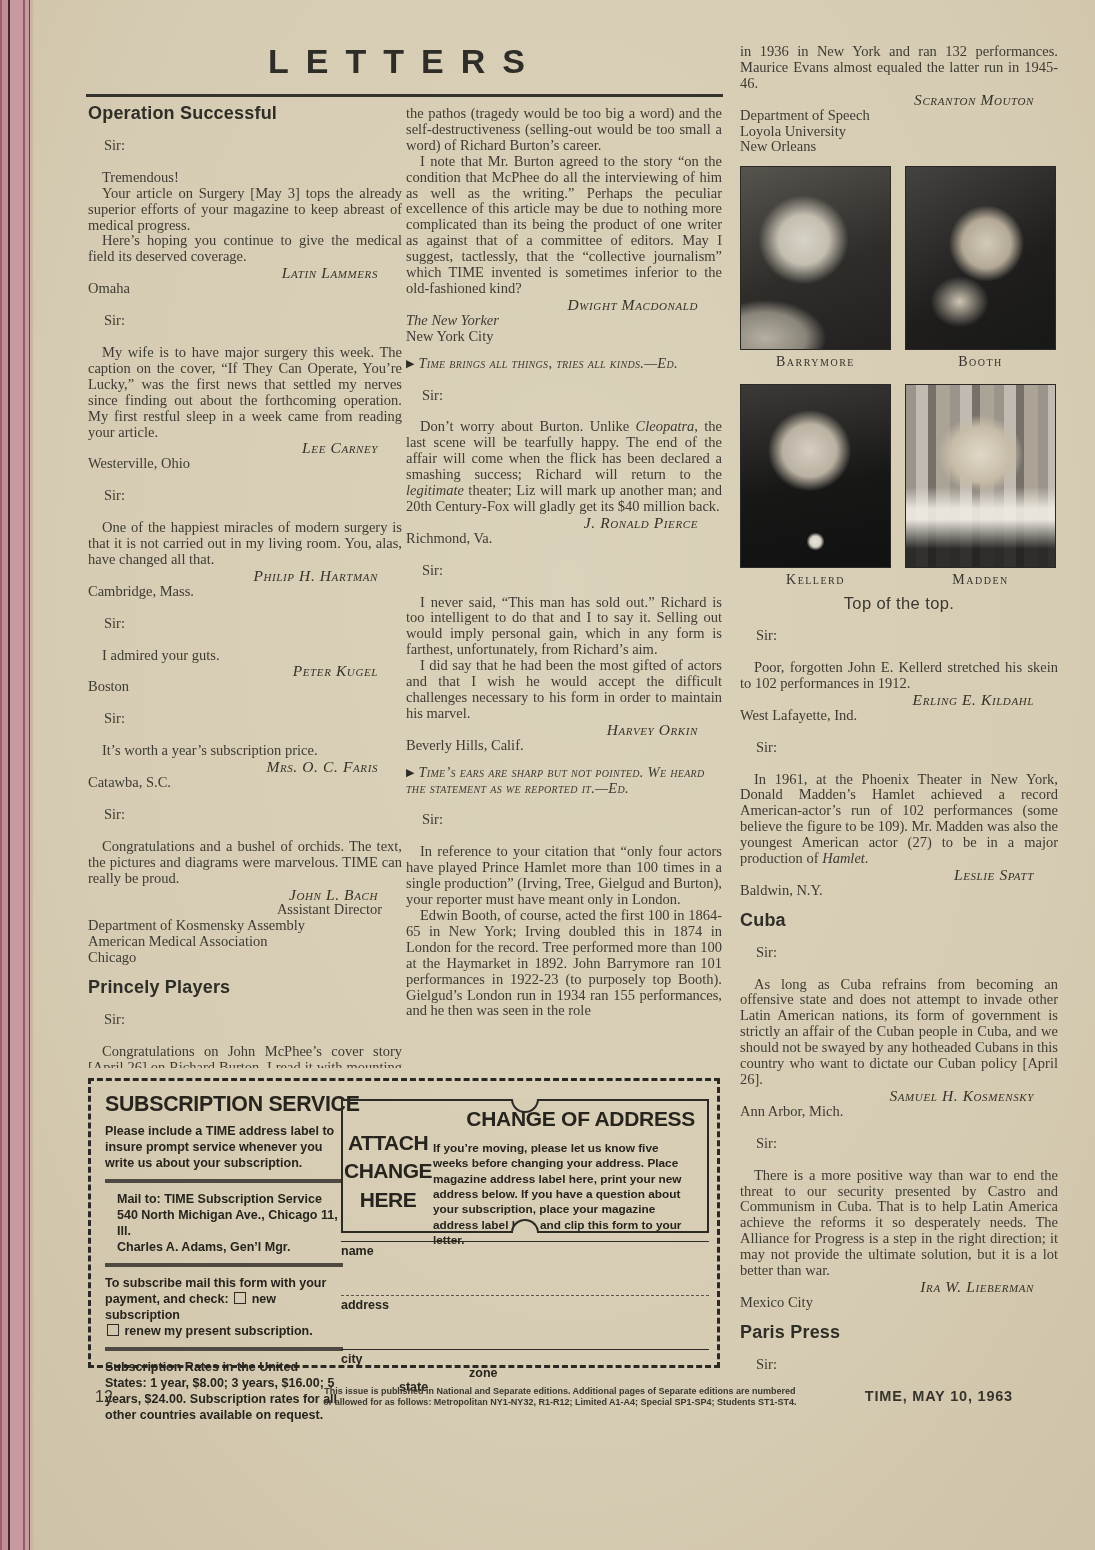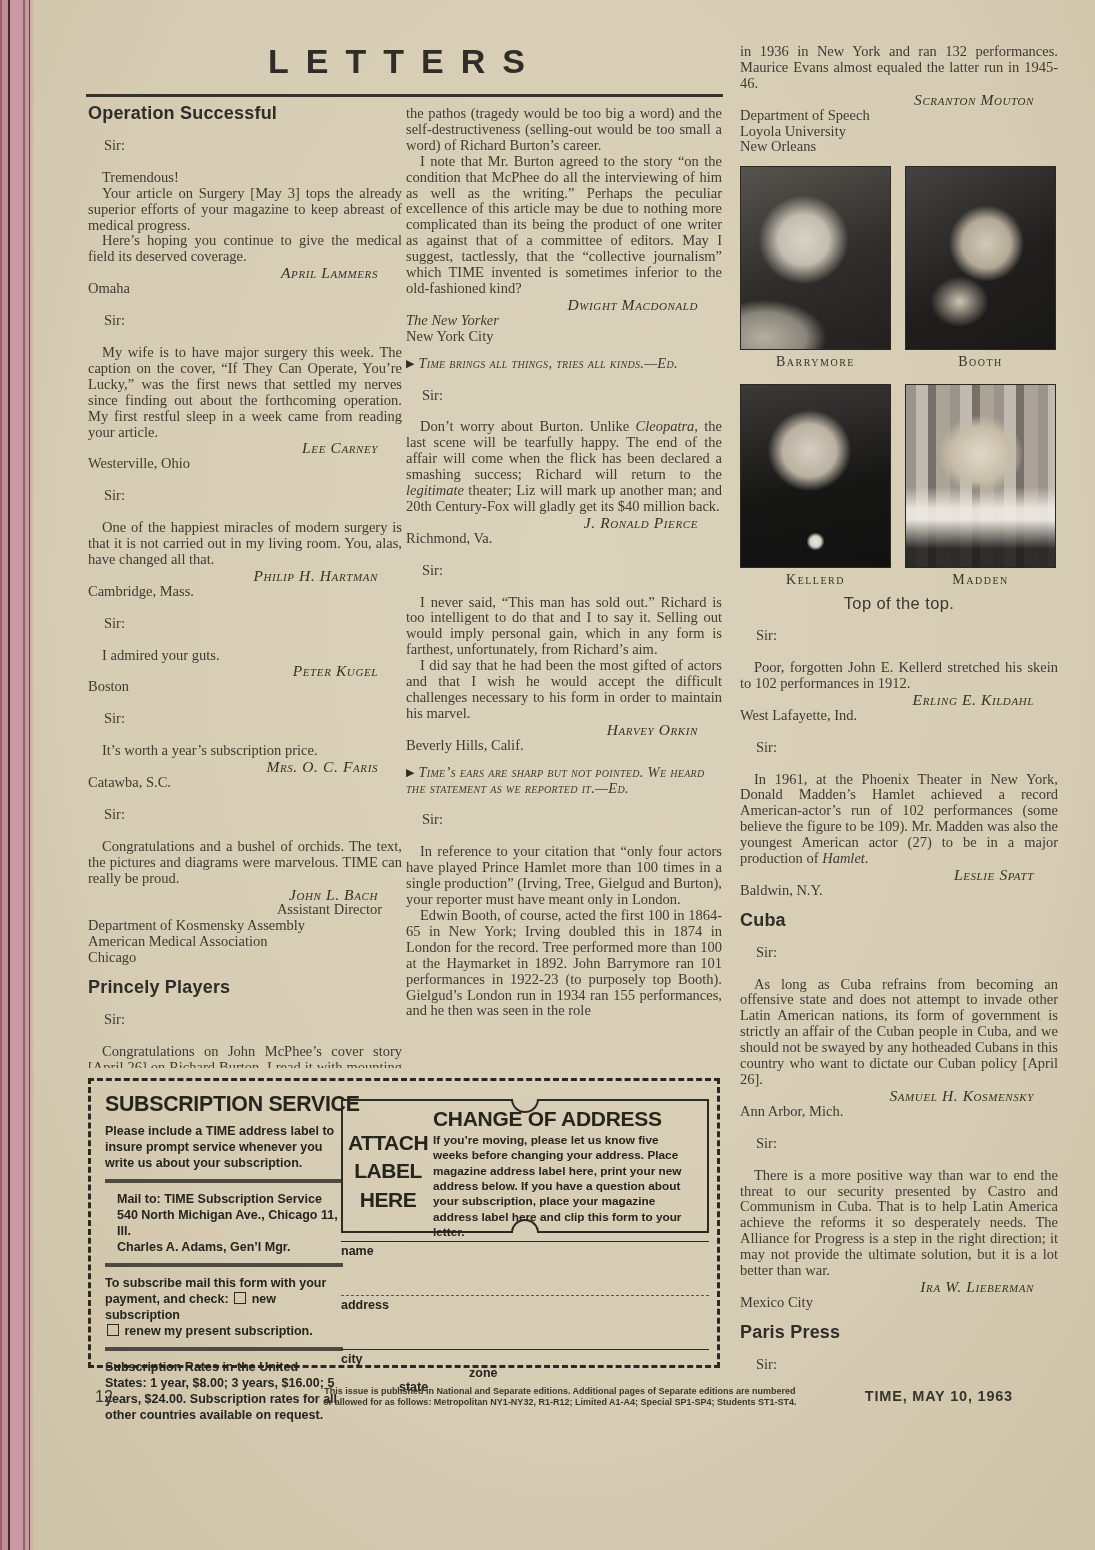--- a/index.html
+++ b/index.html
@@ -73,21 +73,21 @@
   .cb{display:inline-block;width:10px;height:10px;border:1.5px solid #2c2a25;vertical-align:-1px;margin:0 2px;}
   .ticket{position:absolute;left:250px;top:18px;width:368px;height:134px;border:2px solid #2c2a25;
           display:flex;box-sizing:border-box;}
   .notch{position:absolute;left:50%;transform:translateX(-50%);width:28px;height:14px;
          background:#d7cdb5;border:2px solid #2c2a25;box-sizing:border-box;}
   .notch.top{top:-2px;border-top:none;border-radius:0 0 28px 28px;}
   .notch.bottom{bottom:-2px;border-bottom:none;border-radius:28px 28px 0 0;}
   .attach{width:90px;text-align:center;font-weight:700;font-size:21px;line-height:1.35;
           padding-top:28px;letter-spacing:-.5px;}
   .coa{flex:1;padding:6px 12px 4px 0;}
-  .coa-title{font-weight:700;font-size:21px;text-align:left;margin:0 0 2px;letter-spacing:-.3px;}
+  .coa-title{font-weight:700;font-size:21px;text-align:right;margin:0 0 10px;letter-spacing:-.3px;}
   .coa-text{font-size:11.8px;font-weight:700;line-height:1.3;margin:0;text-align:left;}
   .fields{position:absolute;left:250px;top:160px;width:368px;height:120px;}
   .fline{position:absolute;left:0;right:0;border-top:1.6px solid #2c2a25;}
   .fline.dashedline{border-top:1.6px dashed #59554b;}
   .flabel{font-size:12.5px;font-weight:600;padding-top:2px;}
   .row-city{display:flex;flex-direction:column;}
   .row-city .z{margin-left:128px;}
   .row-city .s{margin-left:58px;font-weight:700;}
 
   
@@ -107,21 +107,21 @@
   <div class="title">LETTERS</div>
   <div class="rule"></div>
 
   <div class="col" id="col-left">
       <div class="sec-head">Operation Successful</div>
       <div class="letter">
         <p class="salut">Sir:</p>
         <p class="body-p">Tremendous!</p>
         <p class="body-p">Your article on Surgery [May 3] tops the already superior efforts of your magazine to keep abreast of medical progress.</p>
         <p class="body-p">Here’s hoping you continue to give the medical field its deserved coverage.</p>
-        <div class="sig">April Lammers</div>
+        <div class="sig">Latin Lammers</div>
         <div class="addr">Omaha</div>
       </div>
       <div class="letter">
         <p class="salut">Sir:</p>
         <p class="body-p">My wife is to have major surgery this week. The caption on the cover, “If They Can Operate, You’re Lucky,” was the first news that settled my nerves since finding out about the forthcoming operation. My first restful sleep in a week came from reading your article.</p>
         <div class="sig">Lee Carney</div>
         <div class="addr">Westerville, Ohio</div>
       </div>
       <div class="letter">
         <p class="salut">Sir:</p>
@@ -265,21 +265,21 @@
       </p>
       <div class="f-sep"></div>
       <p class="f-text"><b>Subscription Rates</b><span> in the United States: 1 year, $8.00; 3 years, $16.00; 5 years, $24.00. Subscription rates for all other countries available on request.</span></p>
     </div>
 
     <div class="ticket">
       <div class="notch top"></div>
       <div class="notch bottom"></div>
       <div class="attach">
         <div>ATTACH</div>
-        <div>LABEL</div>
+        <div>CHANGE</div>
         <div>HERE</div>
       </div>
       <div class="coa">
         <div class="coa-title">CHANGE OF ADDRESS</div>
         <p class="coa-text">If you’re moving, please let us know five weeks before changing your address. Place magazine address label here, print your new address below. If you have a question about your subscription, place your magazine address label here and clip this form to your letter.</p>
       </div>
     </div>
 
     <div class="fields">
       <div class="fline" style="top:0">

